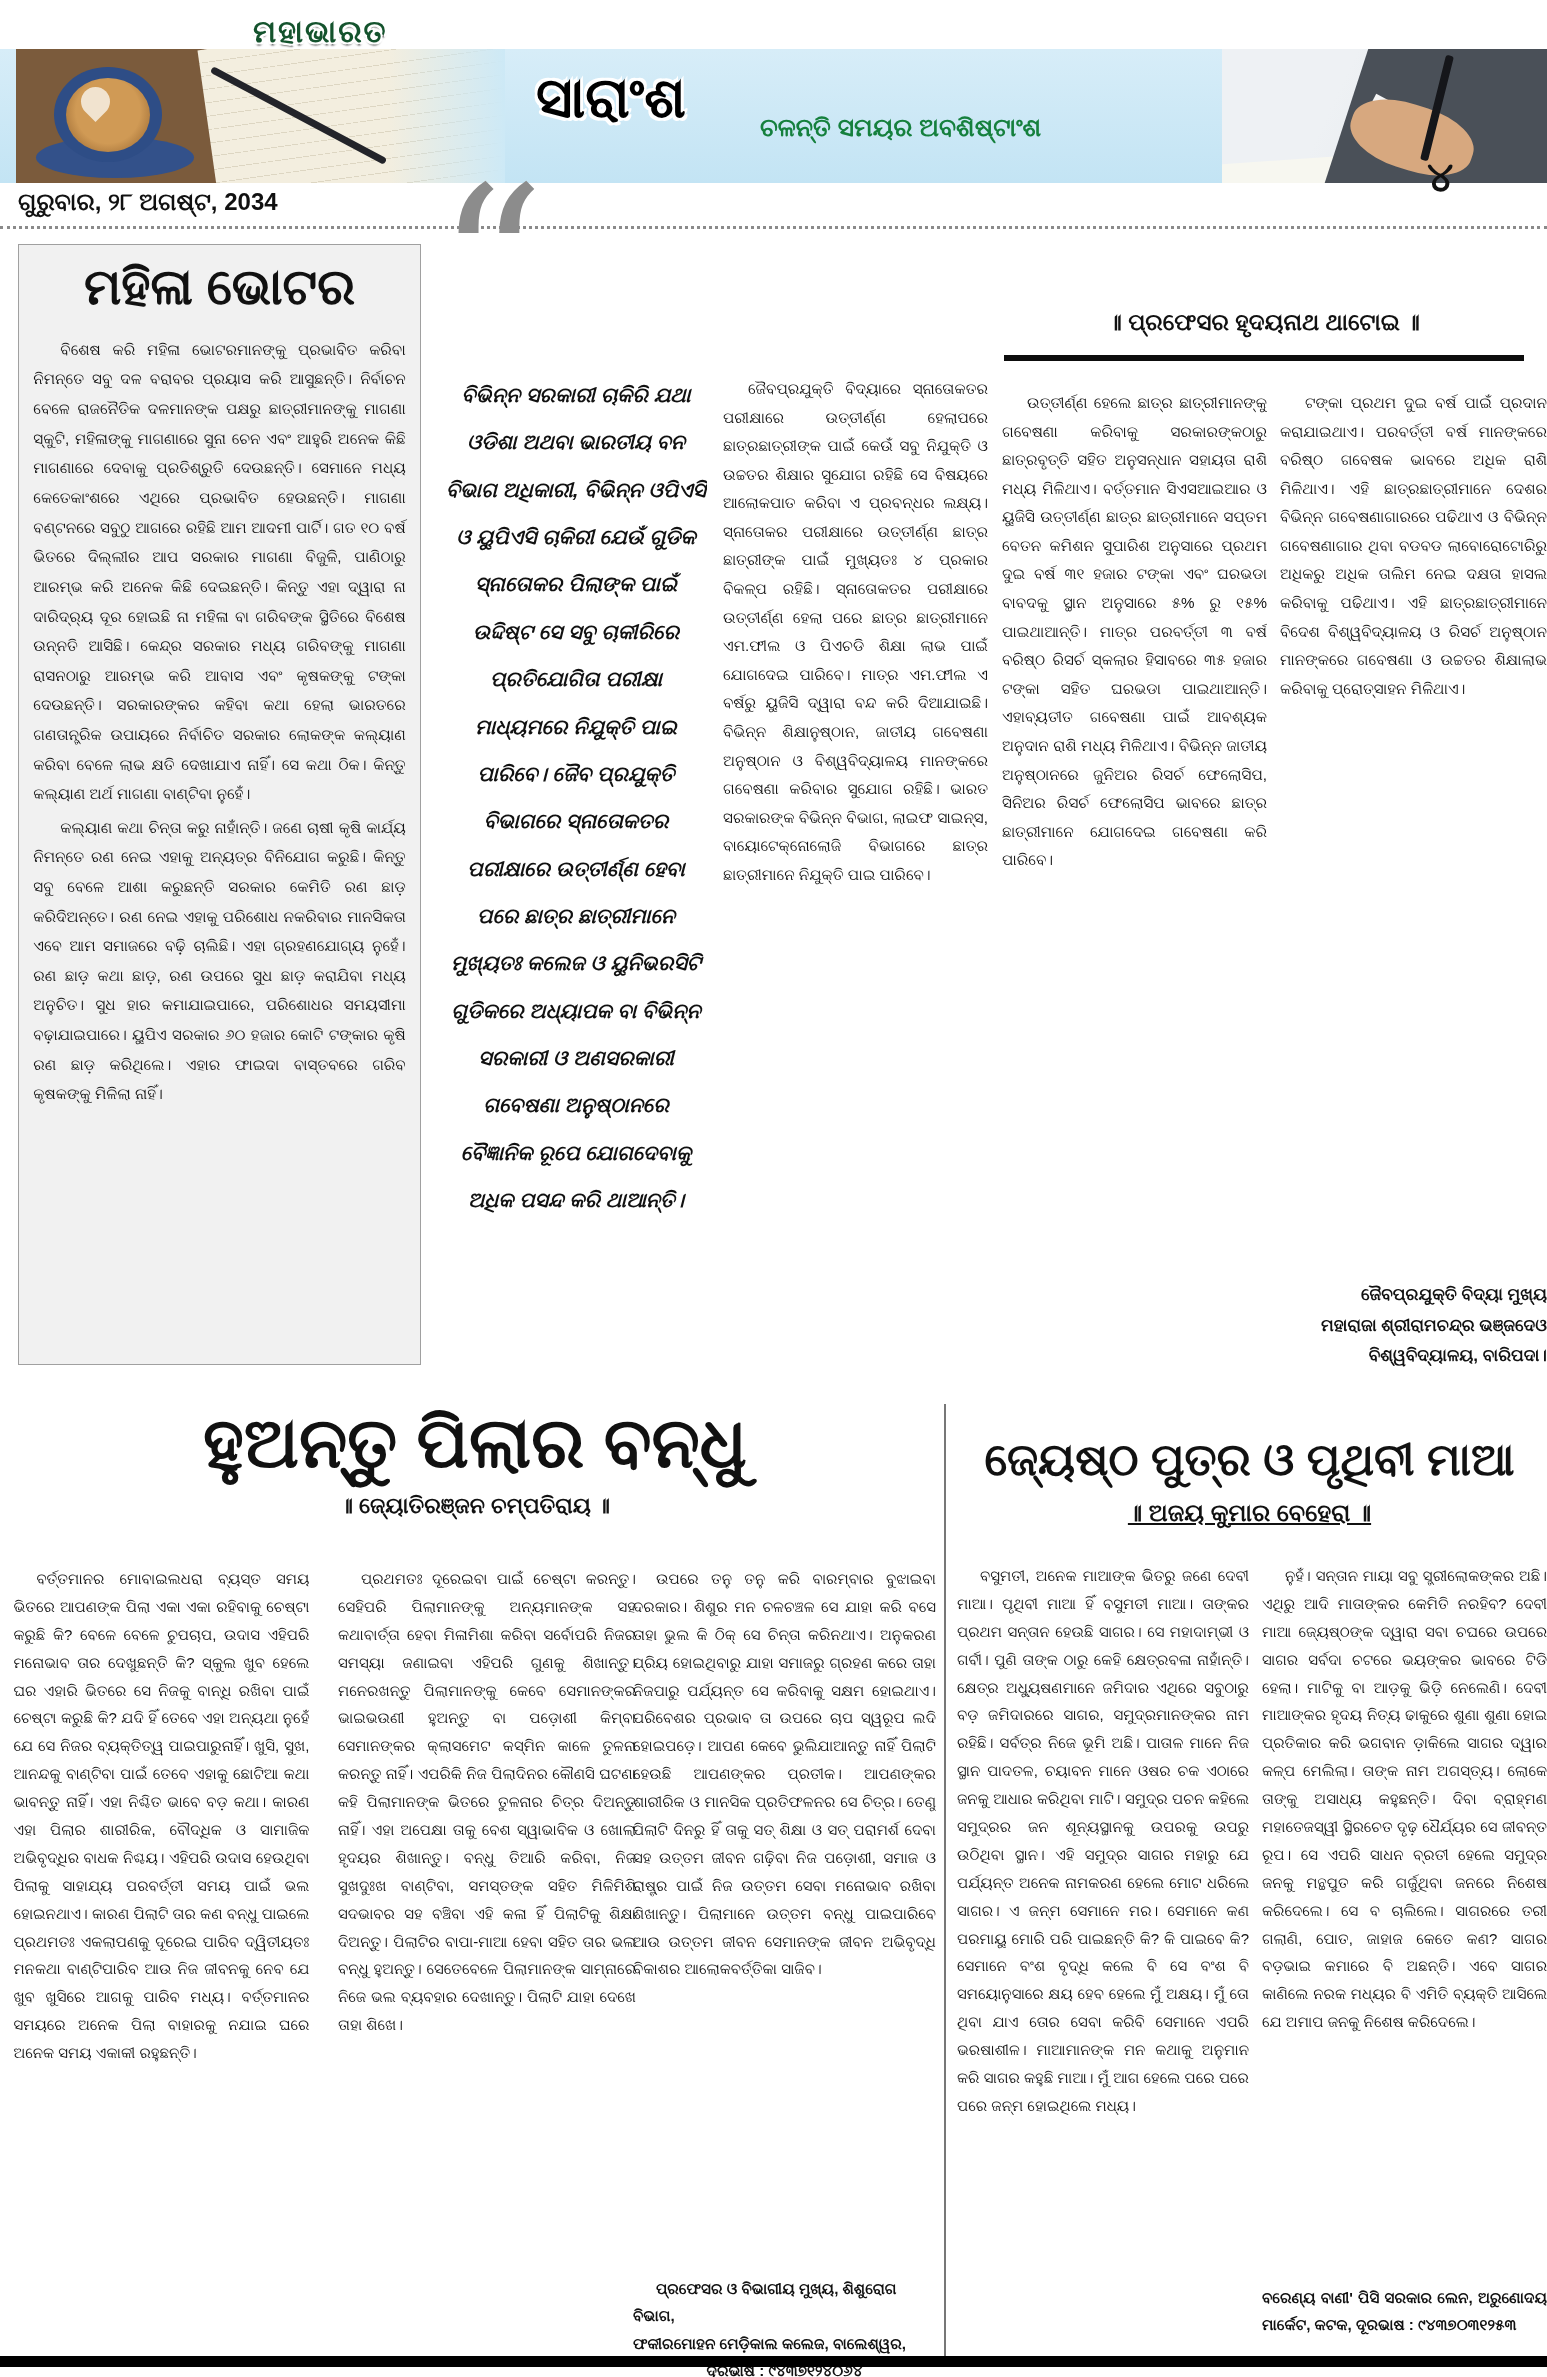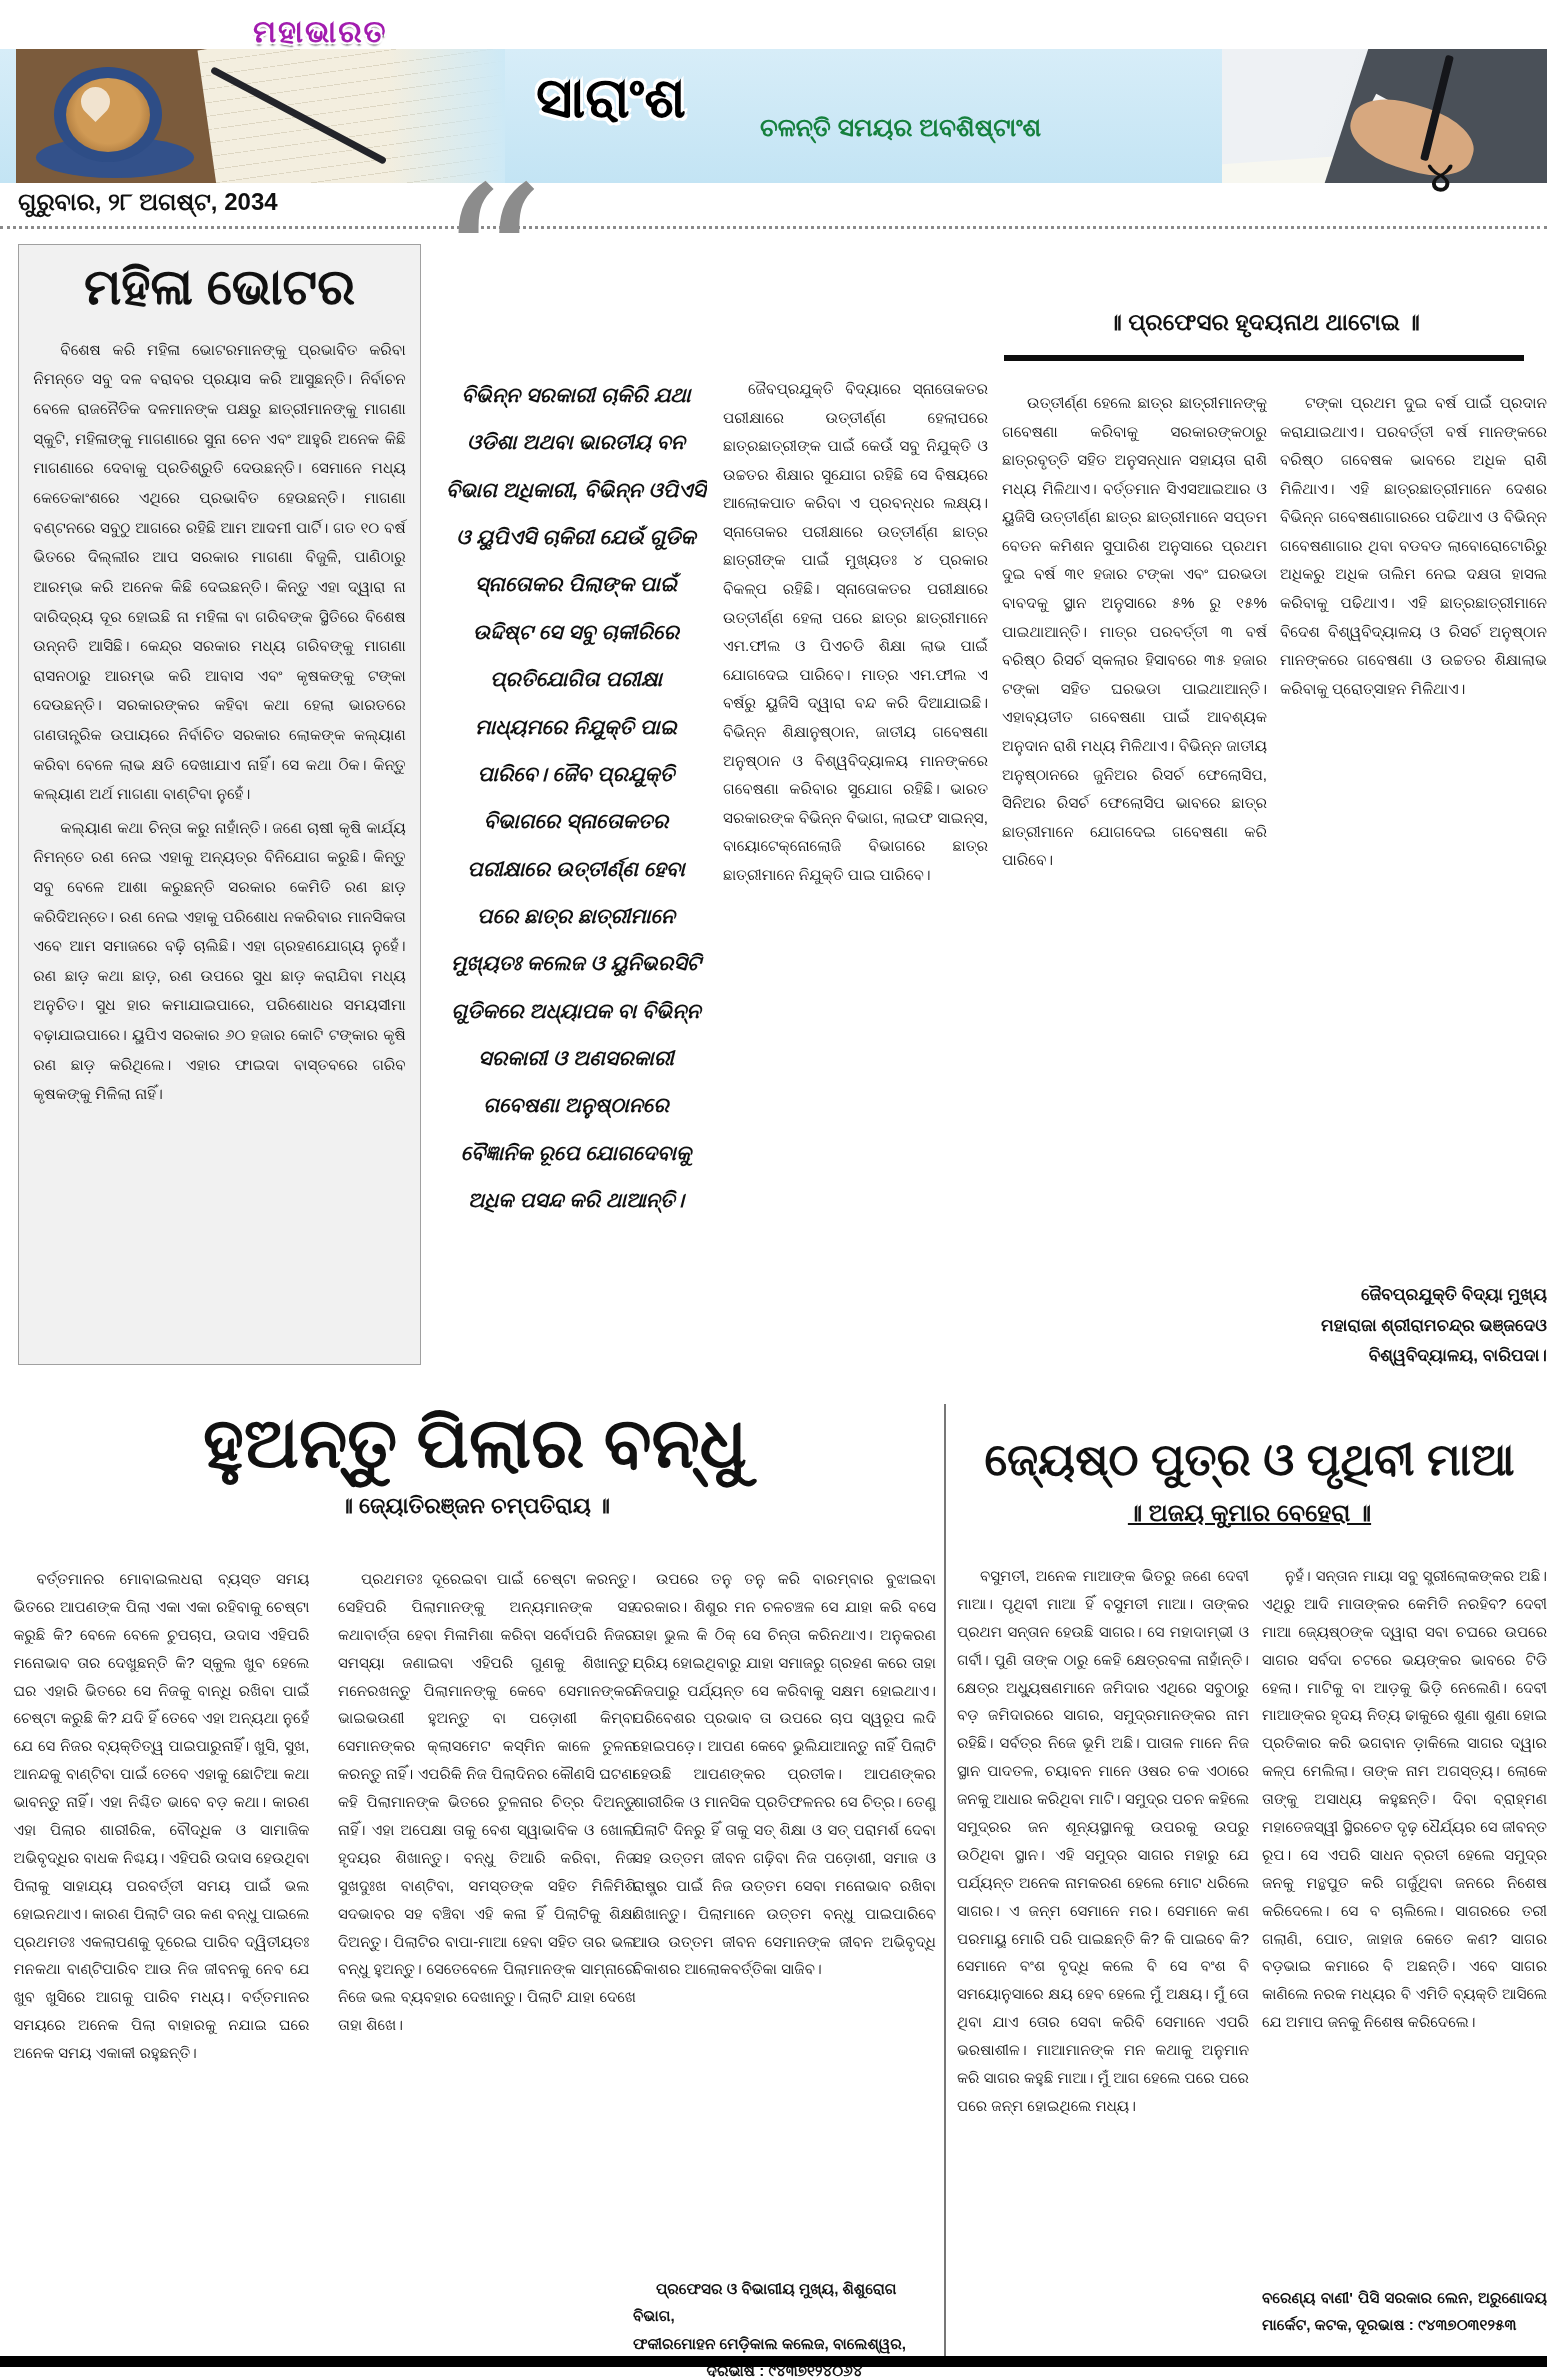--- a/index.html
+++ b/index.html
@@ -19,21 +19,21 @@
   .latte-heart{position:absolute;left:27px;top:20px;width:29px;height:29px;background:#f1e3cf;
      border-radius:50% 50% 0 50%;transform:rotate(45deg);}
   .fade-right{position:absolute;right:0;top:0;width:117px;height:100%;
      background:linear-gradient(to right,rgba(211,235,248,0),#cde9f6);}
   #photo-right{right:0;top:0;width:325px;height:134px;background:linear-gradient(115deg,#eef1f4 35%,#dde3e9);overflow:hidden;}
   .suit{position:absolute;right:-54px;top:-36px;width:251px;height:224px;background:#4a5058;transform:rotate(18deg);}
   .cuff{position:absolute;right:126px;top:56px;width:57px;height:38px;background:#f5f5f5;transform:rotate(28deg);}
   .hand{position:absolute;right:72px;top:56px;width:126px;height:65px;background:#d7a87f;border-radius:45%;transform:rotate(18deg);}
   .pen2{position:absolute;right:106px;top:5.4px;width:8px;height:108px;background:#15161a;transform:rotate(14deg);border-radius:2.7px;}
   .paper2{position:absolute;left:0;bottom:-10.8px;width:100%;height:41px;background:#f7f7f0;transform:skewY(-4deg);}
-  #paper-name{left:253px;top:14.3px;font-size:31px;font-weight:bold;letter-spacing:1.8px;color:#a21caf;
+  #paper-name{left:253px;top:14.3px;font-size:31px;font-weight:bold;letter-spacing:1.8px;color:#14532d;
      text-shadow:-1.8px -1.8px 0 #fff,1.8px -1.8px 0 #fff,-1.8px 1.8px 0 #fff,1.8px 1.8px 0 #fff,0 2.7px 1.8px #555;}
   #section-title{left:536px;top:65px;font-size:56px;font-weight:bold;color:#000;
      text-shadow:-2.7px -2.7px 0 #fff,2.7px -2.7px 0 #fff,-2.7px 2.7px 0 #fff,2.7px 2.7px 0 #fff;}
   #tagline{left:760px;top:113px;font-size:25px;font-weight:bold;color:#15803d;}
   
   #dateline{left:18px;top:188px;font-size:24px;font-weight:bold;}
   #page-number{left:1427px;top:154px;font-size:41px;font-weight:bold;}
   #dotted-rule{left:0;top:226px;width:1547px;border-top:3.6px dotted #8a8a8a;}
   
   #voter-box{left:18px;top:244px;width:403px;height:1121px;background:#f1f1f1;border:0.9px solid #a0a0a0;

